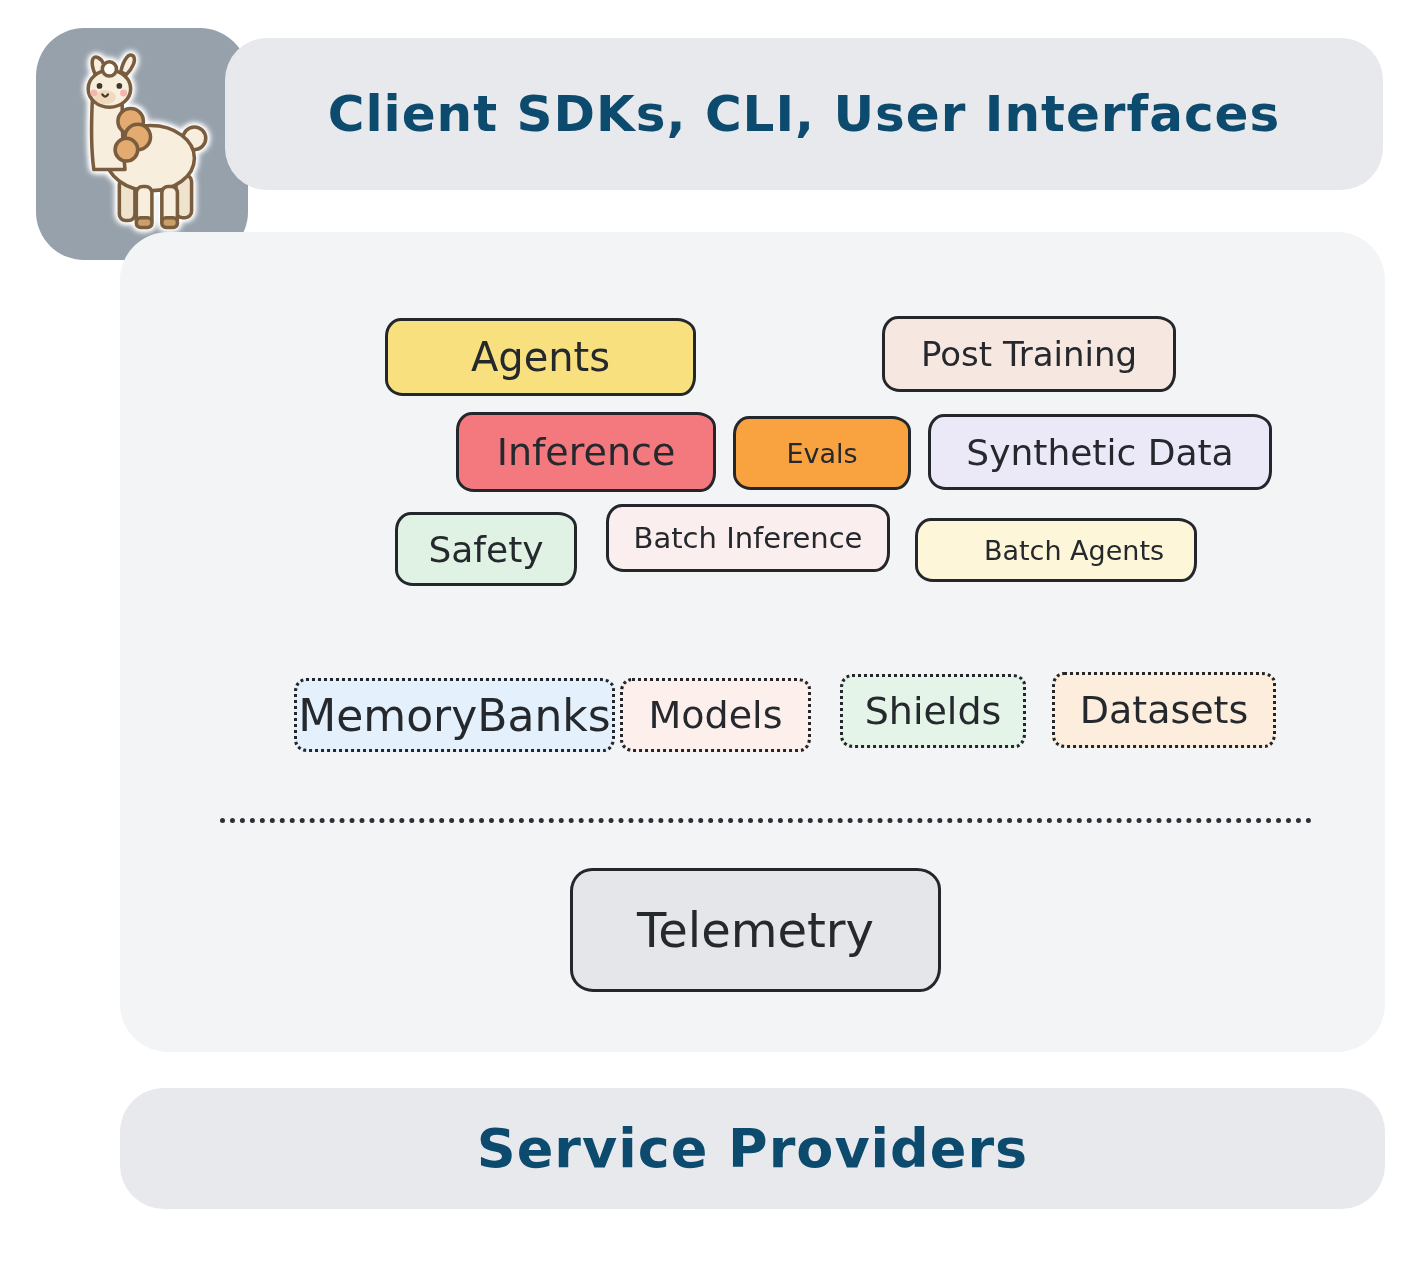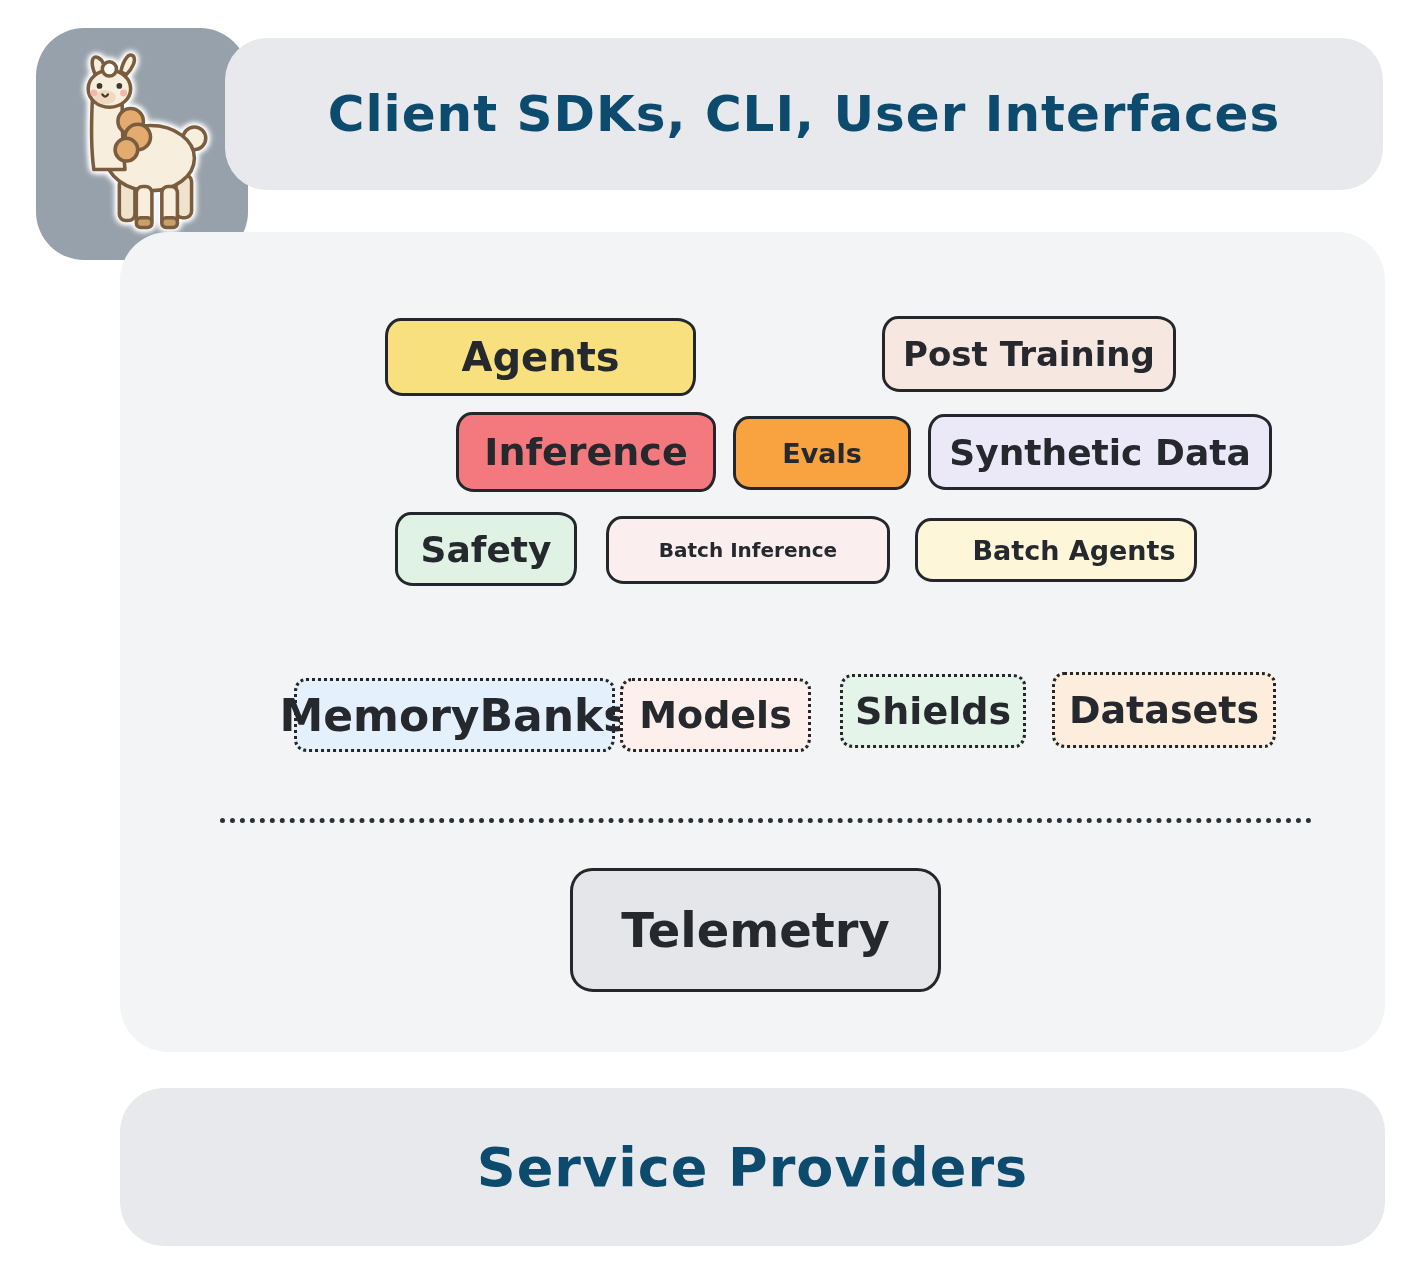--- a/index.html
+++ b/index.html
@@ -18,21 +18,21 @@
     position: absolute;
     display: flex;
     align-items: center;
     justify-content: center;
     background: #e7e9ec;
     font-weight: 700;
     color: #0c4a6e;
     letter-spacing: 1px;
   }
   .top-banner  { left: 225px; top: 38px;  width: 1158px; height: 152px; border-radius: 42px; font-size: 50px; }
-  .bottom-banner { left: 120px; top: 1088px; width: 1265px; height: 158px; border-radius: 44px; font-size: 54px; }
+  .bottom-banner { left: 120px; top: 1088px; width: 1265px; height: 121px; border-radius: 44px; font-size: 54px; }
 
   
   .logo-tile {
     position: absolute;
     left: 36px; top: 28px;
     width: 212px; height: 232px;
     background: #97a1ab;
     border-radius: 48px;
     display: flex;
     align-items: center;
@@ -51,42 +51,42 @@
     background: #f2f4f6;
     border-radius: 48px;
   }
 
   
   .pill {
     position: absolute;
     display: flex;
     align-items: center;
     justify-content: center;
-    font-weight: 700;
+    font-weight: 400;
     white-space: nowrap;
     color: #25292e;
   }
   .solid {
     border: 3px solid #23262b;
     border-radius: 16px 19px 15px 18px / 18px 15px 19px 16px;
   }
   .dashed {
     border: 3px dotted #23262b;
     border-radius: 12px 14px 11px 13px / 13px 11px 14px 12px;
   }
 
   
   #box-agents          { left: 265px; top:  86px; width: 305px; height: 72px; font-size: 40px; }
   #box-post-training   { left: 762px; top:  84px; width: 288px; height: 70px; font-size: 34px; }
   #box-memory          { left: 127px; top: 182px; width: 190px; height: 70px; font-size: 36px; }
   #box-inference       { left: 336px; top: 180px; width: 254px; height: 74px; font-size: 38px; }
   #box-evals           { left: 613px; top: 184px; width: 172px; height: 68px; font-size: 27px; }
   #box-synthetic-data  { left: 808px; top: 182px; width: 338px; height: 70px; font-size: 36px; }
   #box-safety          { left: 275px; top: 280px; width: 176px; height: 68px; font-size: 36px; justify-content: center; }
-  #box-batch-inference { left: 486px; top: 284px; width: 278px; height: 62px; font-size: 20px; }
+  #box-batch-inference { left: 486px; top: 272px; width: 278px; height: 62px; font-size: 29px; }
   #box-batch-agents    { left: 795px; top: 286px; width: 240px; height: 58px; font-size: 27px; }
 
   
   #box-memory-banks    { left: 174px; top: 446px; width: 315px; height: 68px; font-size: 44px; }
   #box-models          { left: 500px; top: 446px; width: 185px; height: 68px; font-size: 38px; }
   #box-shields         { left: 720px; top: 442px; width: 180px; height: 68px; font-size: 38px; }
   #box-datasets        { left: 932px; top: 440px; width: 218px; height: 70px; font-size: 38px; }
 
   
   .dotted-divider {

